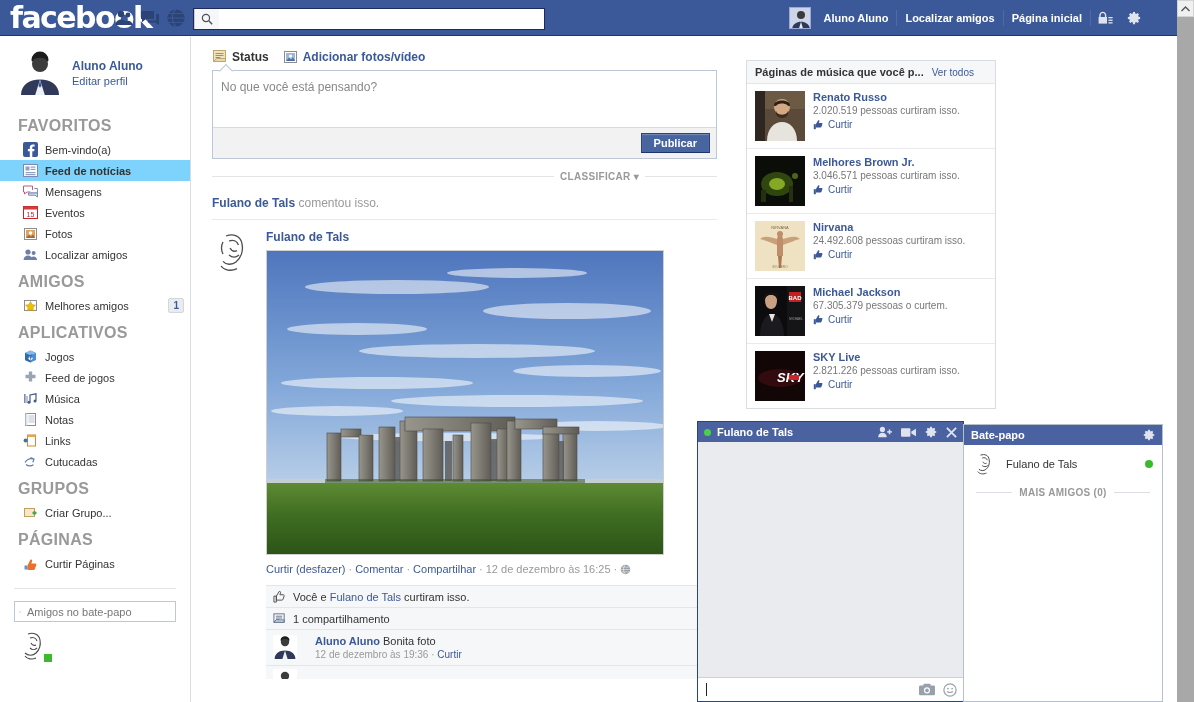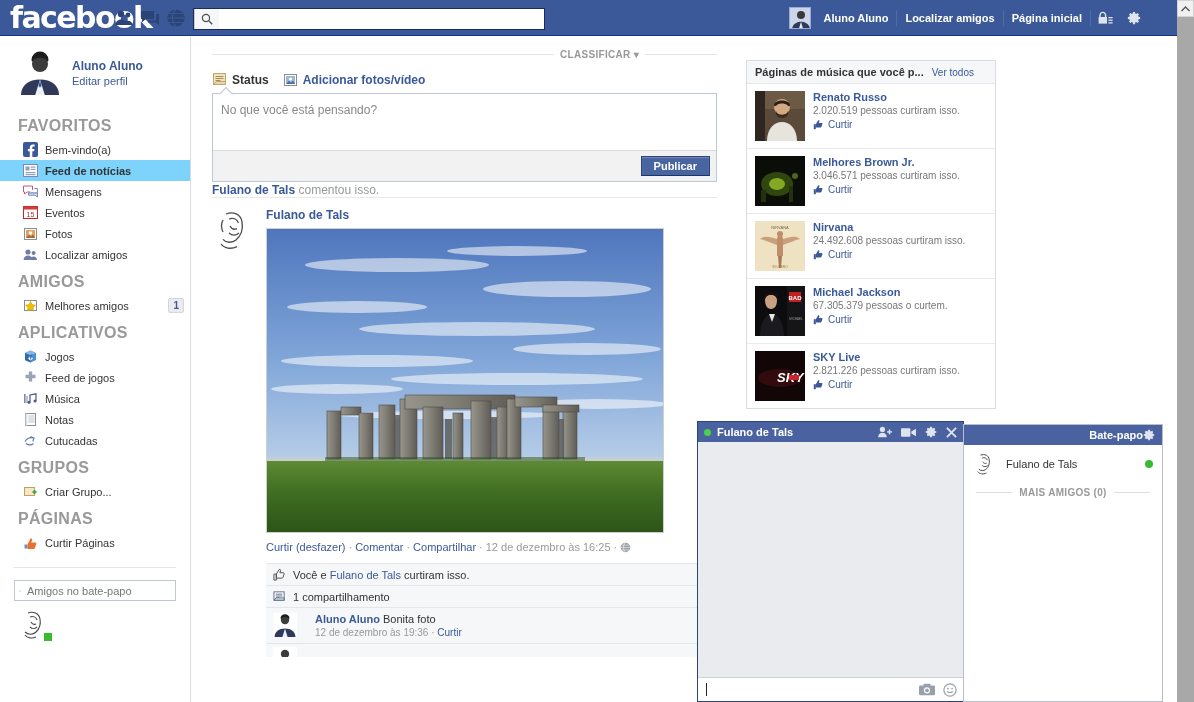--- a/index.html
+++ b/index.html
@@ -215,22 +215,23 @@
     display: flex; align-items: center;
     font-size: 10px; color: #999; font-weight: bold;
   }
   #sortbar .rule { flex: 1; height: 1px; background: #e5e5e5; }
   #sort-label {
     padding: 0 6px; letter-spacing: .3px; cursor: pointer;
     white-space: nowrap;
   }
 
   #story-head {
-    margin: 1px 20px 0 20px;
+    margin: 14px 20px 0 20px;
     font-size: 12px; color: #999;
+    padding-bottom: 9px;
     border-bottom: 1px solid #e9e9e9;
   }
   #story-head b { color: #3b5998; cursor: pointer; }
 
   #post { margin: 10px 20px 0 20px; display: flex; }
   #post-av {
     width: 44px; height: 44px; flex-shrink: 0;
     overflow: hidden; cursor: pointer;
   }
   #post-body { margin-left: 10px; flex: 1; }
@@ -334,21 +335,21 @@
     position: absolute; left: 963px; top: 424px;
     width: 200px; height: 278px;
     border: 1px solid #b8bfcc;
     background: #fff;
     z-index: 45;
   }
   #bp-head {
     background: #4a63a0; height: 20px;
     display: flex; align-items: center; padding: 0 7px;
   }
-  #bp-title { color: #fff; font-weight: bold; font-size: 11px; flex: 1; text-align: right; }
+  #bp-title { color: #fff; font-weight: bold; font-size: 11px; flex: 1; }
   #bp-row {
     display: flex; align-items: center; gap: 9px;
     padding: 7px 9px; cursor: pointer;
   }
   #bp-av { width: 24px; height: 24px; overflow: hidden; flex-shrink: 0;}
   #bp-name { font-size: 11px; color: #333; flex: 1; }
   #bp-dot { width: 8px; height: 8px; background: #3bba2e; border-radius: 50%; }
   #bp-more {
     display: flex; align-items: center; gap: 7px;
     padding: 4px 12px 0 12px;
@@ -567,20 +568,30 @@
           <rect x="2.5" y="1.5" width="2" height="12" fill="#dfe3ee"></rect>
           <g stroke="#b9c0cf">
             <path d="M5.5 4h6M5.5 6h6M5.5 8h6M5.5 10h6"></path>
           </g>
         </svg>
     </span>
     <span>Notas</span>
   </div>
   <div class="sb-item">
     <span class="sb-ico">
+      <svg width="15" height="15" viewBox="0 0 15 15">
+          <rect x="4.5" y="2" width="8" height="11" fill="#fff" stroke="#c88a3a"></rect>
+          <rect x="4.5" y="2" width="8" height="2" fill="#e0a64f"></rect>
+          <circle cx="2.6" cy="7.5" r="2" fill="#3b6fb5"></circle>
+        </svg>
+    </span>
+    <span>Links</span>
+  </div>
+  <div class="sb-item">
+    <span class="sb-ico">
       <svg width="15" height="15" viewBox="0 0 15 15" fill="none" stroke="#5d79b0" stroke-width="1.2">
           <path d="M2 8.5c1.5-3 5-4.5 8-3.5"></path>
           <path d="M7.5 3.5L11 5l-1.2 3.4"></path>
           <path d="M3 10.5c2 1.6 5 1.8 7.5.3"></path>
         </svg>
     </span>
     <span>Cutucadas</span>
   </div>
 
   <div class="sb-head">GRUPOS</div>
@@ -625,29 +636,20 @@
         <path d="M12 18c2 2 5 2 7 0"></path>
         <path d="M7 26c2 3 7 4 11 2"></path>
       </g>
     </svg>
     <div id="chat-thumb-dot"></div>
   </div>
 </div>
 
 <div id="centercol">
 
-  <div id="sortbar">
-    <div class="rule"></div>
-    <div id="sort-label">
-      <span>CLASSIFICAR</span>
-      <span> ▾</span>
-    </div>
-    <div class="rule" style="max-width:72px"></div>
-  </div>
-
   <div id="composer">
     <div id="composer-tabs">
       <div class="comp-tab">
         <svg width="15" height="15" viewBox="0 0 15 15">
           <rect x="1.5" y="1.5" width="12" height="11" fill="#f2e3c0" stroke="#bfa66c"></rect>
           <g stroke="#a98f54">
               <path d="M3.5 4.5h8M3.5 6.5h8M3.5 8.5h5"></path>
             </g>
           <path d="M1.5 12.5l3-3h9v3z" fill="#e8d6ad" stroke="#bfa66c"></path>
         </svg>
@@ -662,20 +664,29 @@
         </svg>
         <span>Adicionar fotos/vídeo</span>
       </div>
     </div>
     <div id="composer-box">
       <div id="composer-text">No que você está pensando?</div>
       <div id="composer-bar">
         <button id="publish-btn">Publicar</button>
       </div>
     </div>
+  </div>
+
+  <div id="sortbar">
+    <div class="rule"></div>
+    <div id="sort-label">
+      <span>CLASSIFICAR</span>
+      <span> ▾</span>
+    </div>
+    <div class="rule" style="max-width:72px"></div>
   </div>
 
   <div id="story-head">
     <b>Fulano de Tals</b>
     <span>comentou isso.</span>
   </div>
 
   <div id="post">
     <div id="post-av">
       <svg viewBox="0 0 44 44" width="44" height="44">

